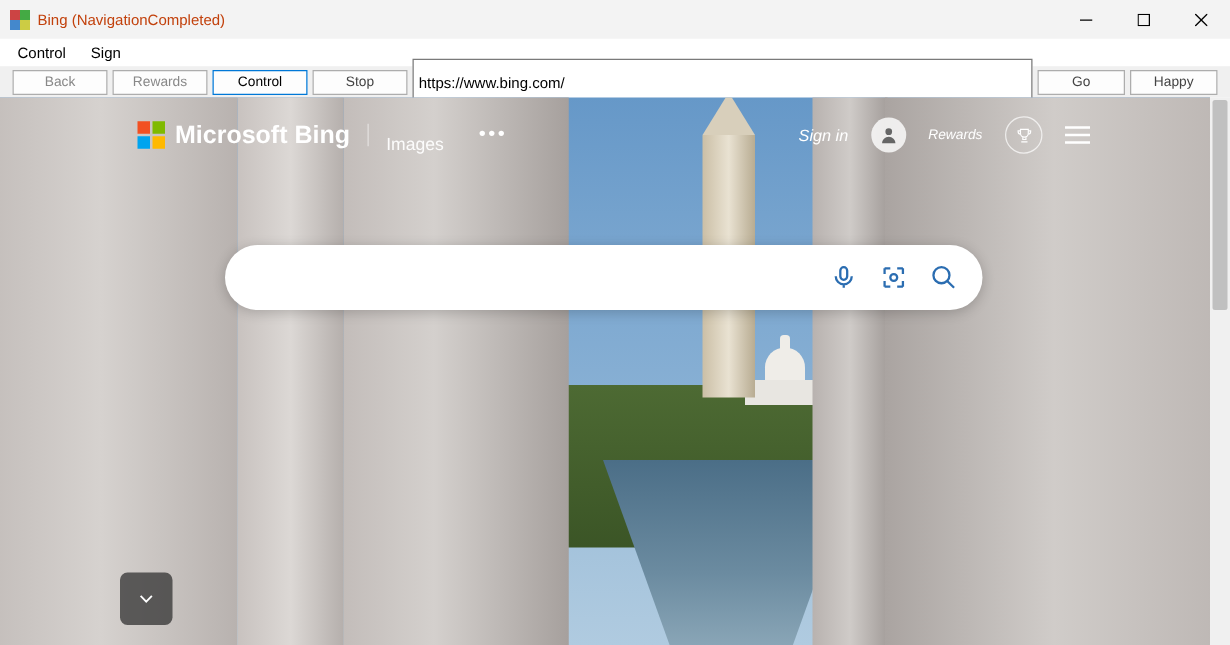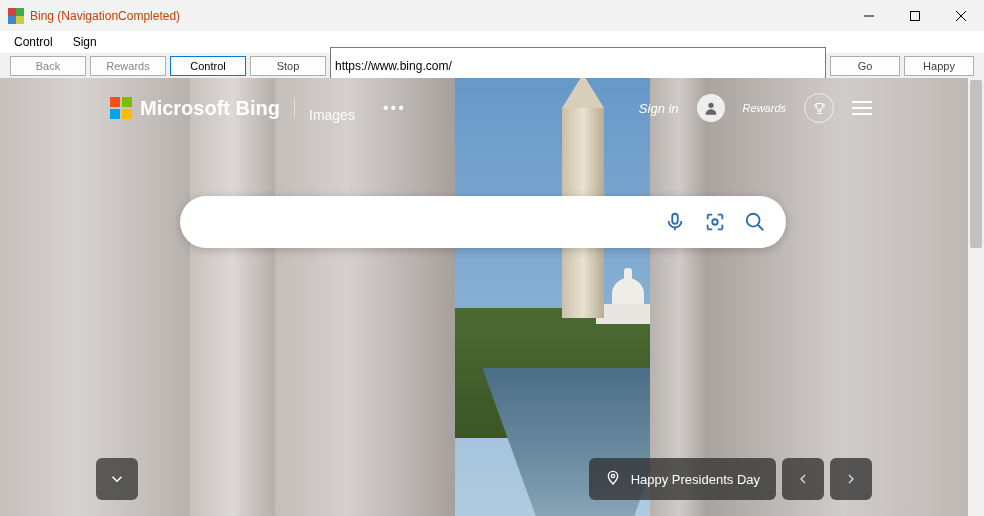--- a/index.html
+++ b/index.html
@@ -207,38 +207,19 @@
           </svg>
       </div>
     </div>
 
     <div class="scroll-down">
       <svg viewBox="0 0 24 24">
           <polyline points="6 9 12 15 18 9"></polyline>
         </svg>
     </div>
 
-    <div class="chip-row">
-      <div class="chip">
-        <span class="pin"><svg viewBox="0 0 24 24">
-              <path d="M12 21s-7-7.2-7-12a7 7 0 0 1 14 0c0 4.8-7 12-7 12z"></path>
-              <circle cx="12" cy="9" r="2.5"></circle>
-            </svg></span>
-        <span>Happy Presidents Day</span>
-      </div>
-      <div class="chip nav">
-          <svg viewBox="0 0 24 24">
-            <polyline points="15 6 9 12 15 18"></polyline>
-          </svg>
-        </div>
-      <div class="chip nav">
-          <svg viewBox="0 0 24 24">
-            <polyline points="9 6 15 12 9 18"></polyline>
-          </svg>
-        </div>
-    </div>
 
   </div>
 
   <div class="scrollbar-track">
     <div class="scrollbar-thumb"></div>
   </div>
 </div>
 
 </body></html>

